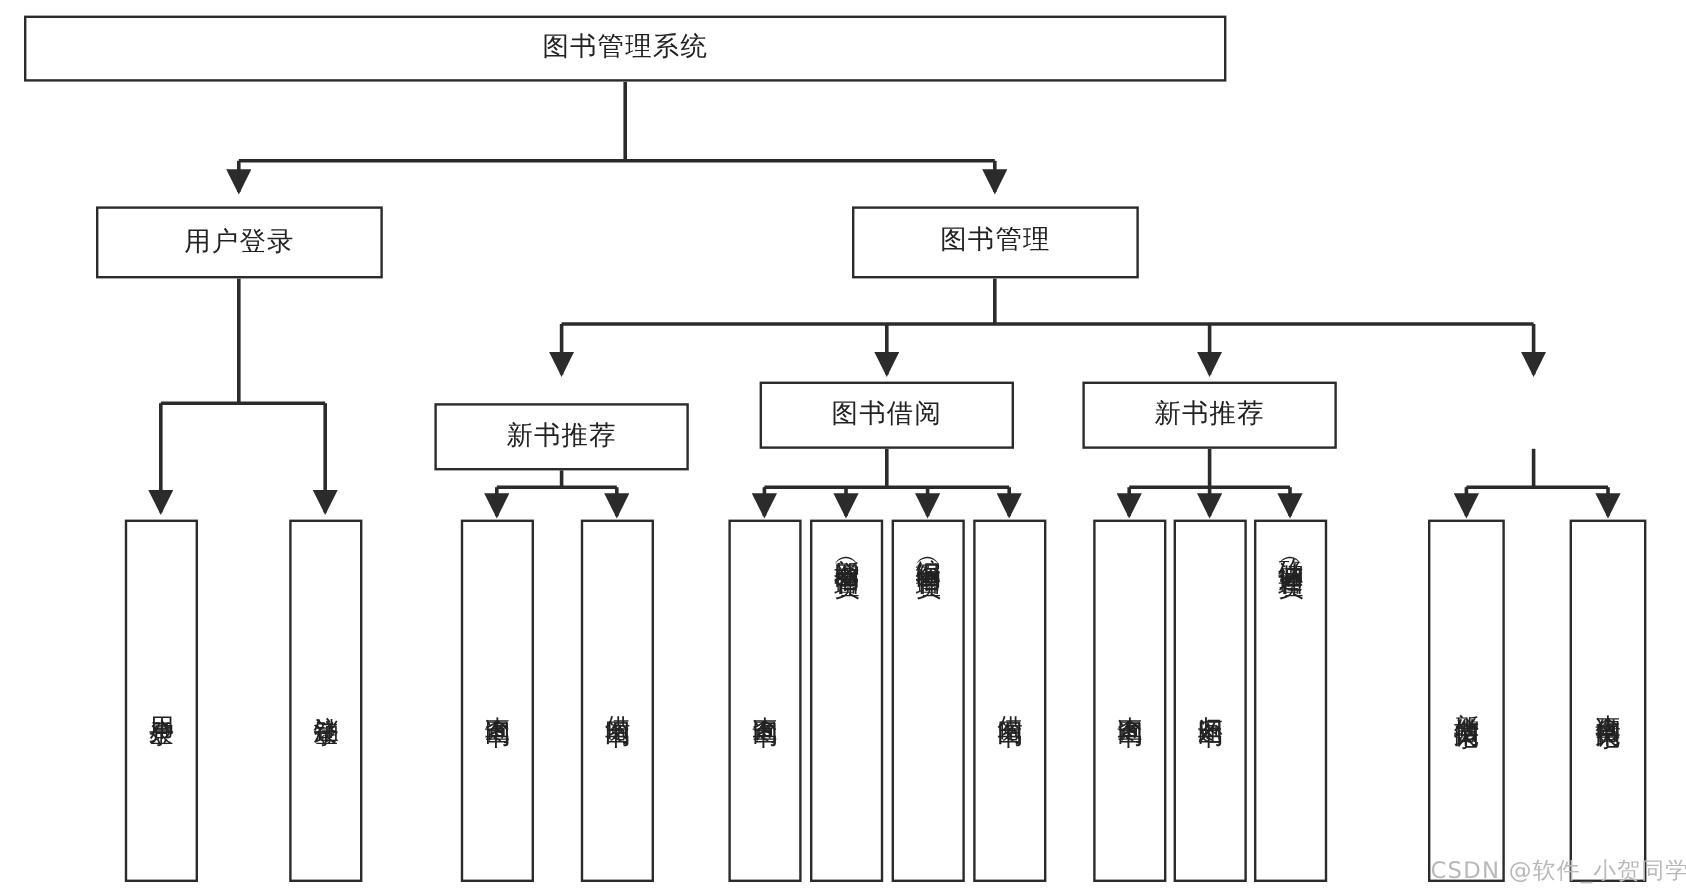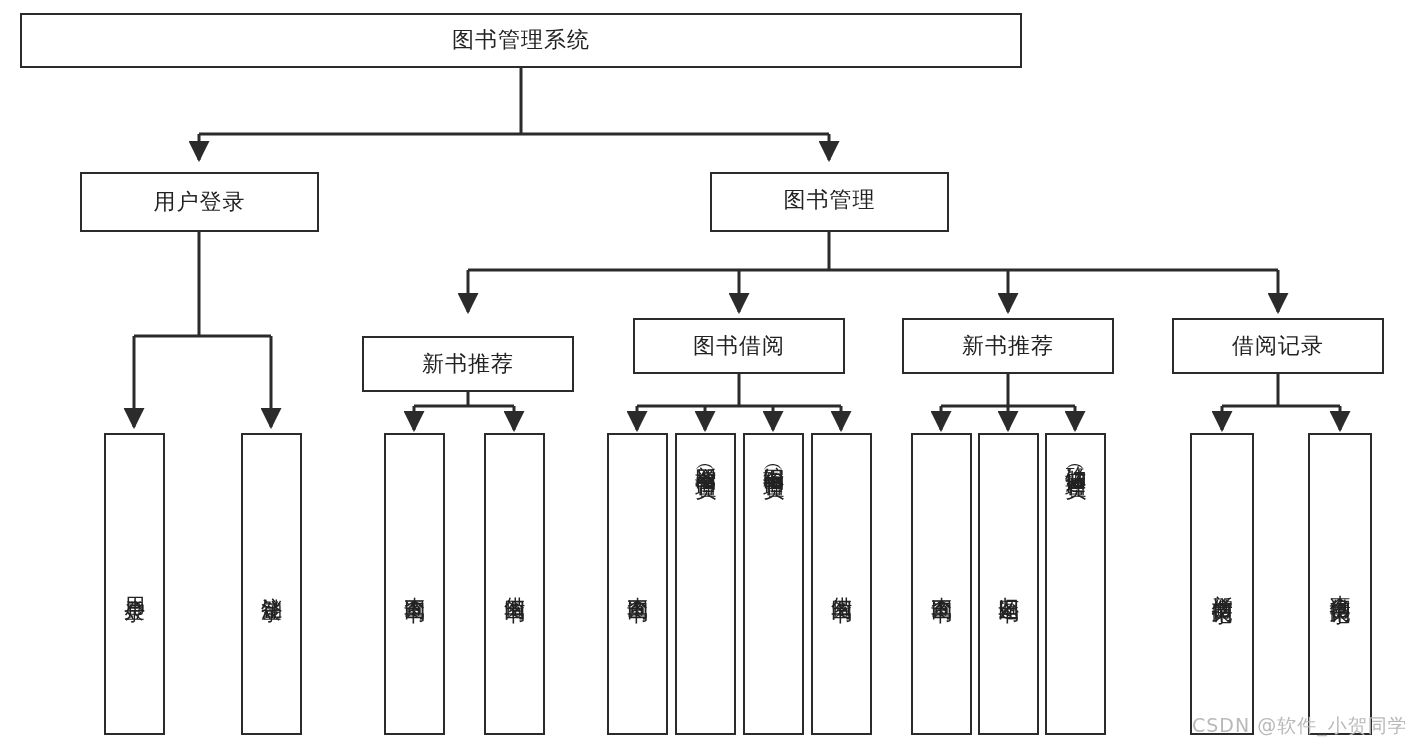--- a/index.html
+++ b/index.html
@@ -134,23 +134,20 @@
 
   <div class="node horiz" style="left:362px; top:318px; width:212px; height:56px;margin-top:18px;">
     <span class="node-label">新书推荐</span>
   </div>
   <div class="node horiz" style="left:633px; top:318px; width:212px; height:56px;">
     <span class="node-label">图书借阅</span>
   </div>
   <div class="node horiz" style="left:902px; top:318px; width:212px; height:56px;">
     <span class="node-label">新书推荐</span>
   </div>
-  <div class="node horiz" style="left:1172px; top:318px; width:212px; height:56px;">
-    <span class="node-label">借阅记录</span>
-  </div>
 
   <div class="node vert center-y" style="left:104px; top:433px; width:61px; height:302px;">
     <span class="node-label">用户登录</span>
   </div>
   <div class="node vert center-y" style="left:241px; top:433px; width:61px; height:302px;">
     <span class="node-label">注销登录</span>
   </div>
 
   <div class="node vert center-y" style="left:384px; top:433px; width:61px; height:302px;">
     <span class="node-label">查询图书</span>

